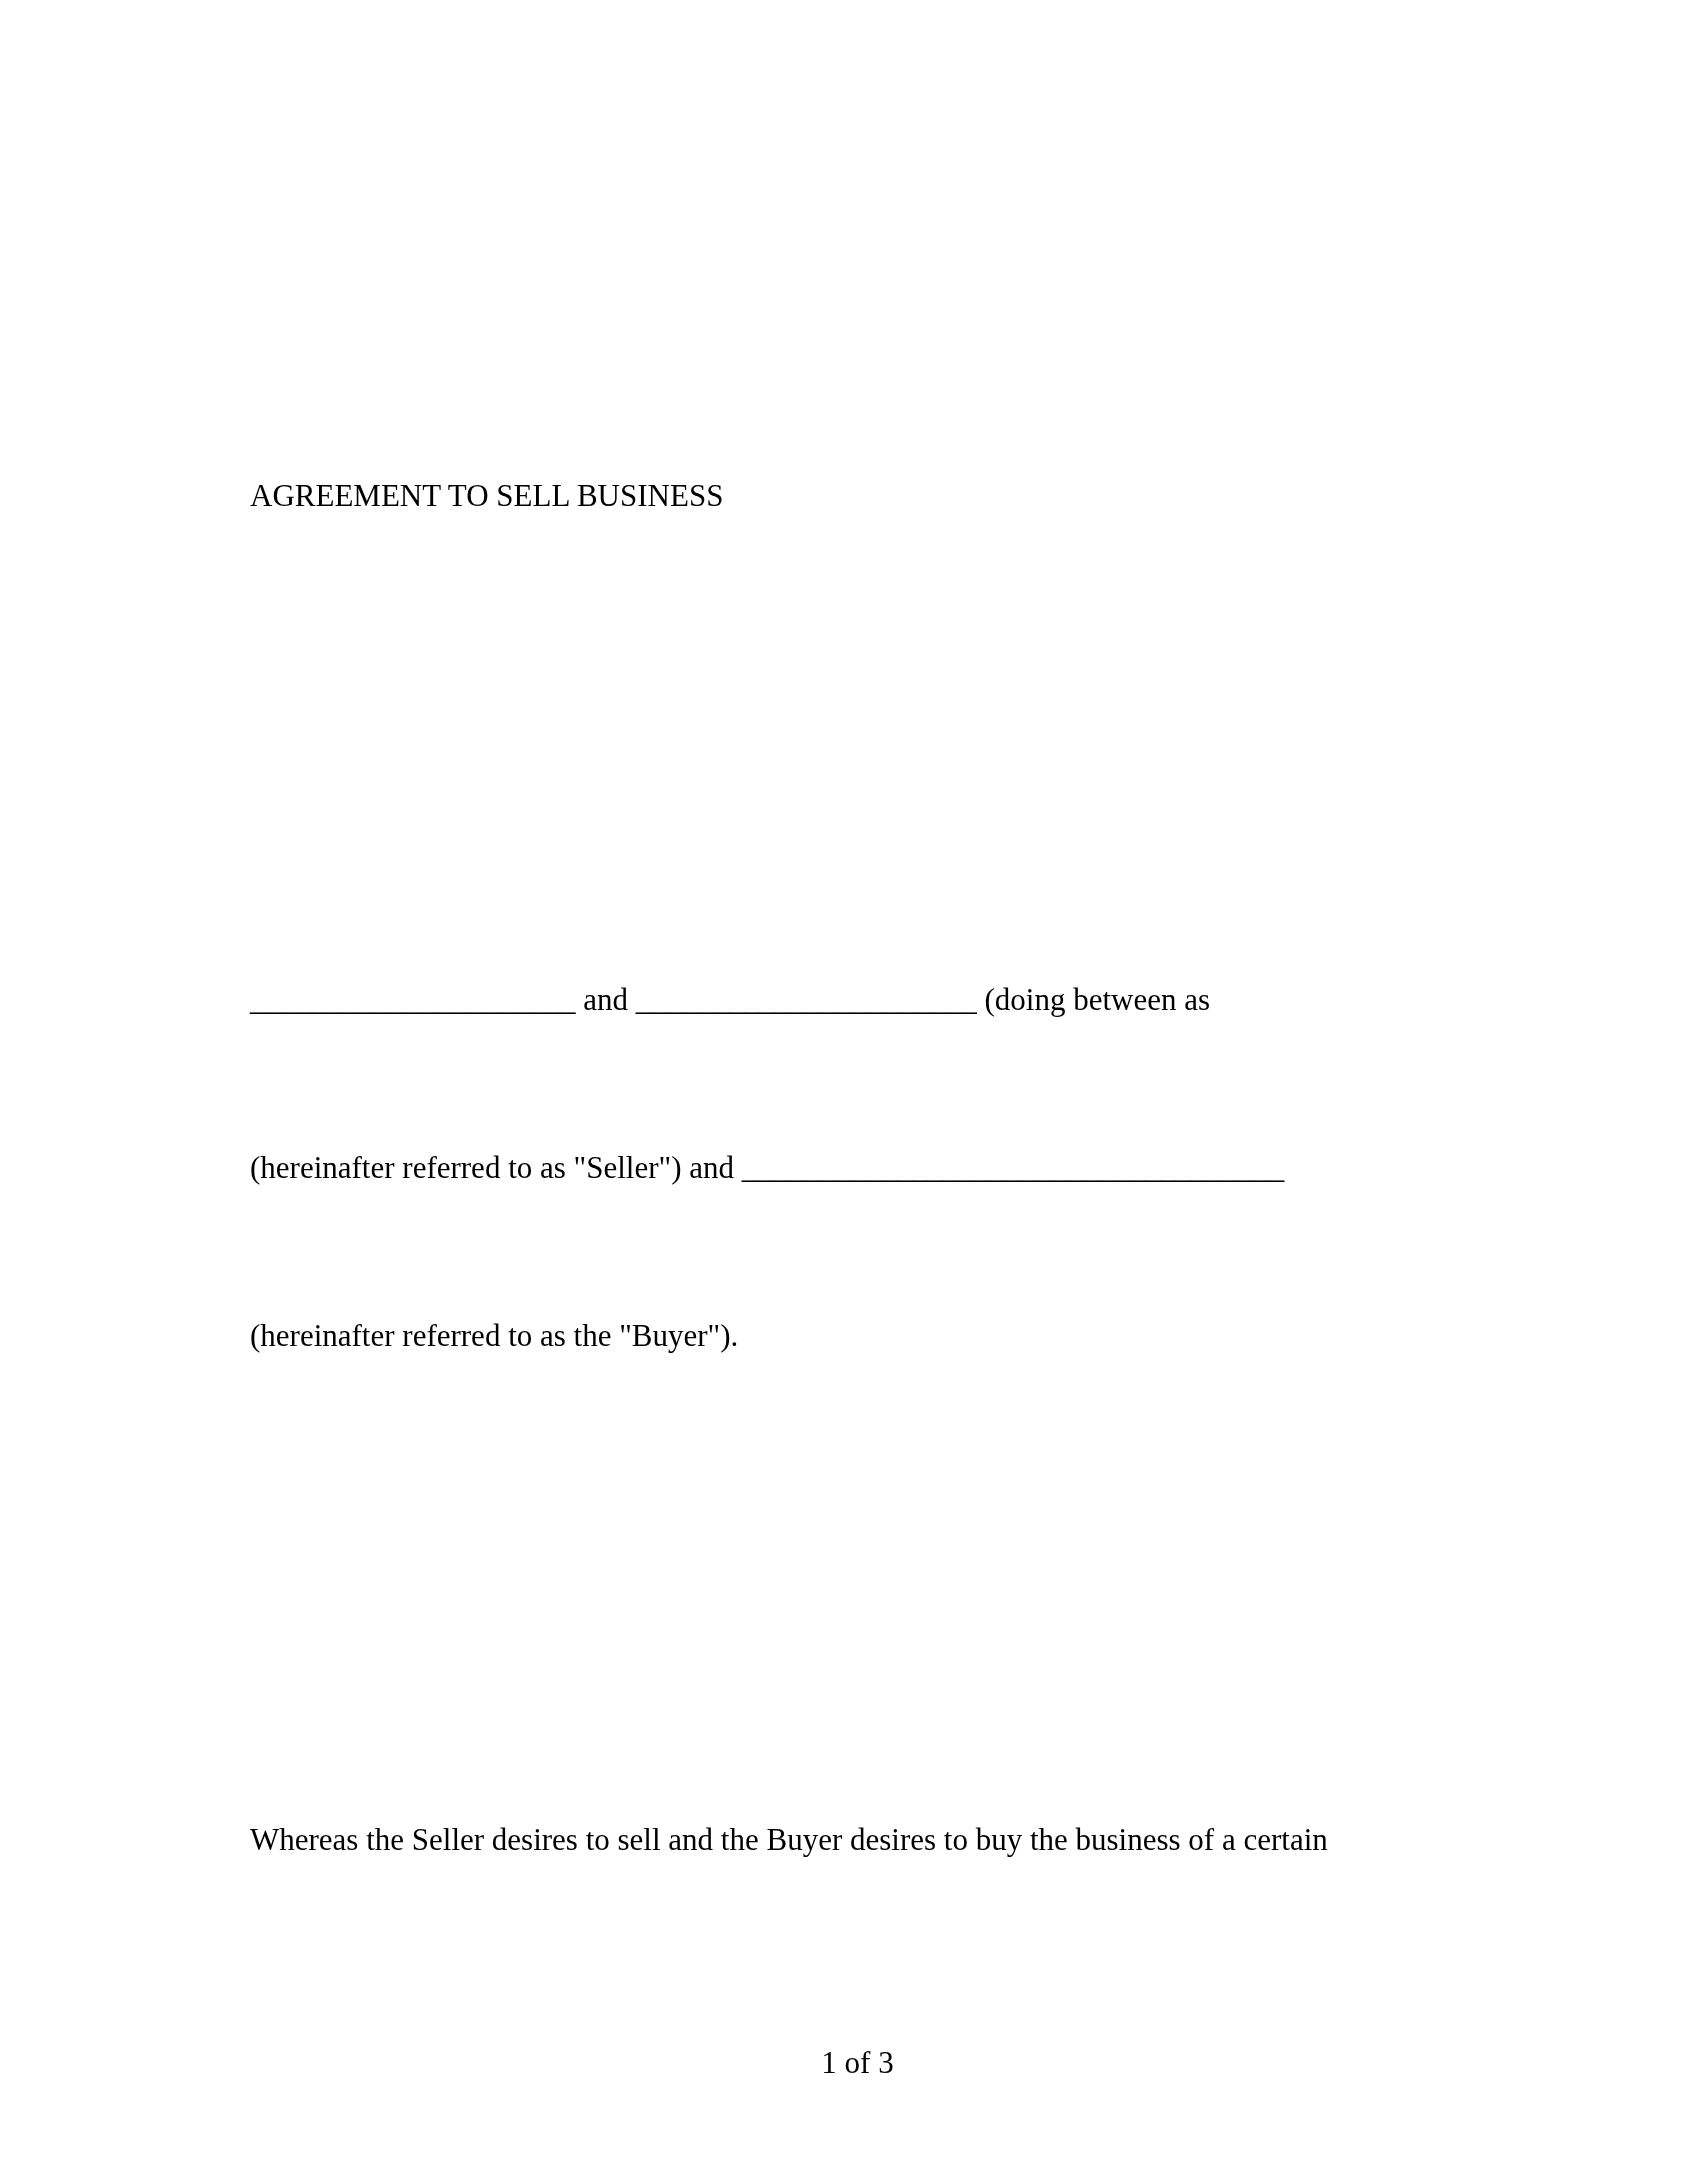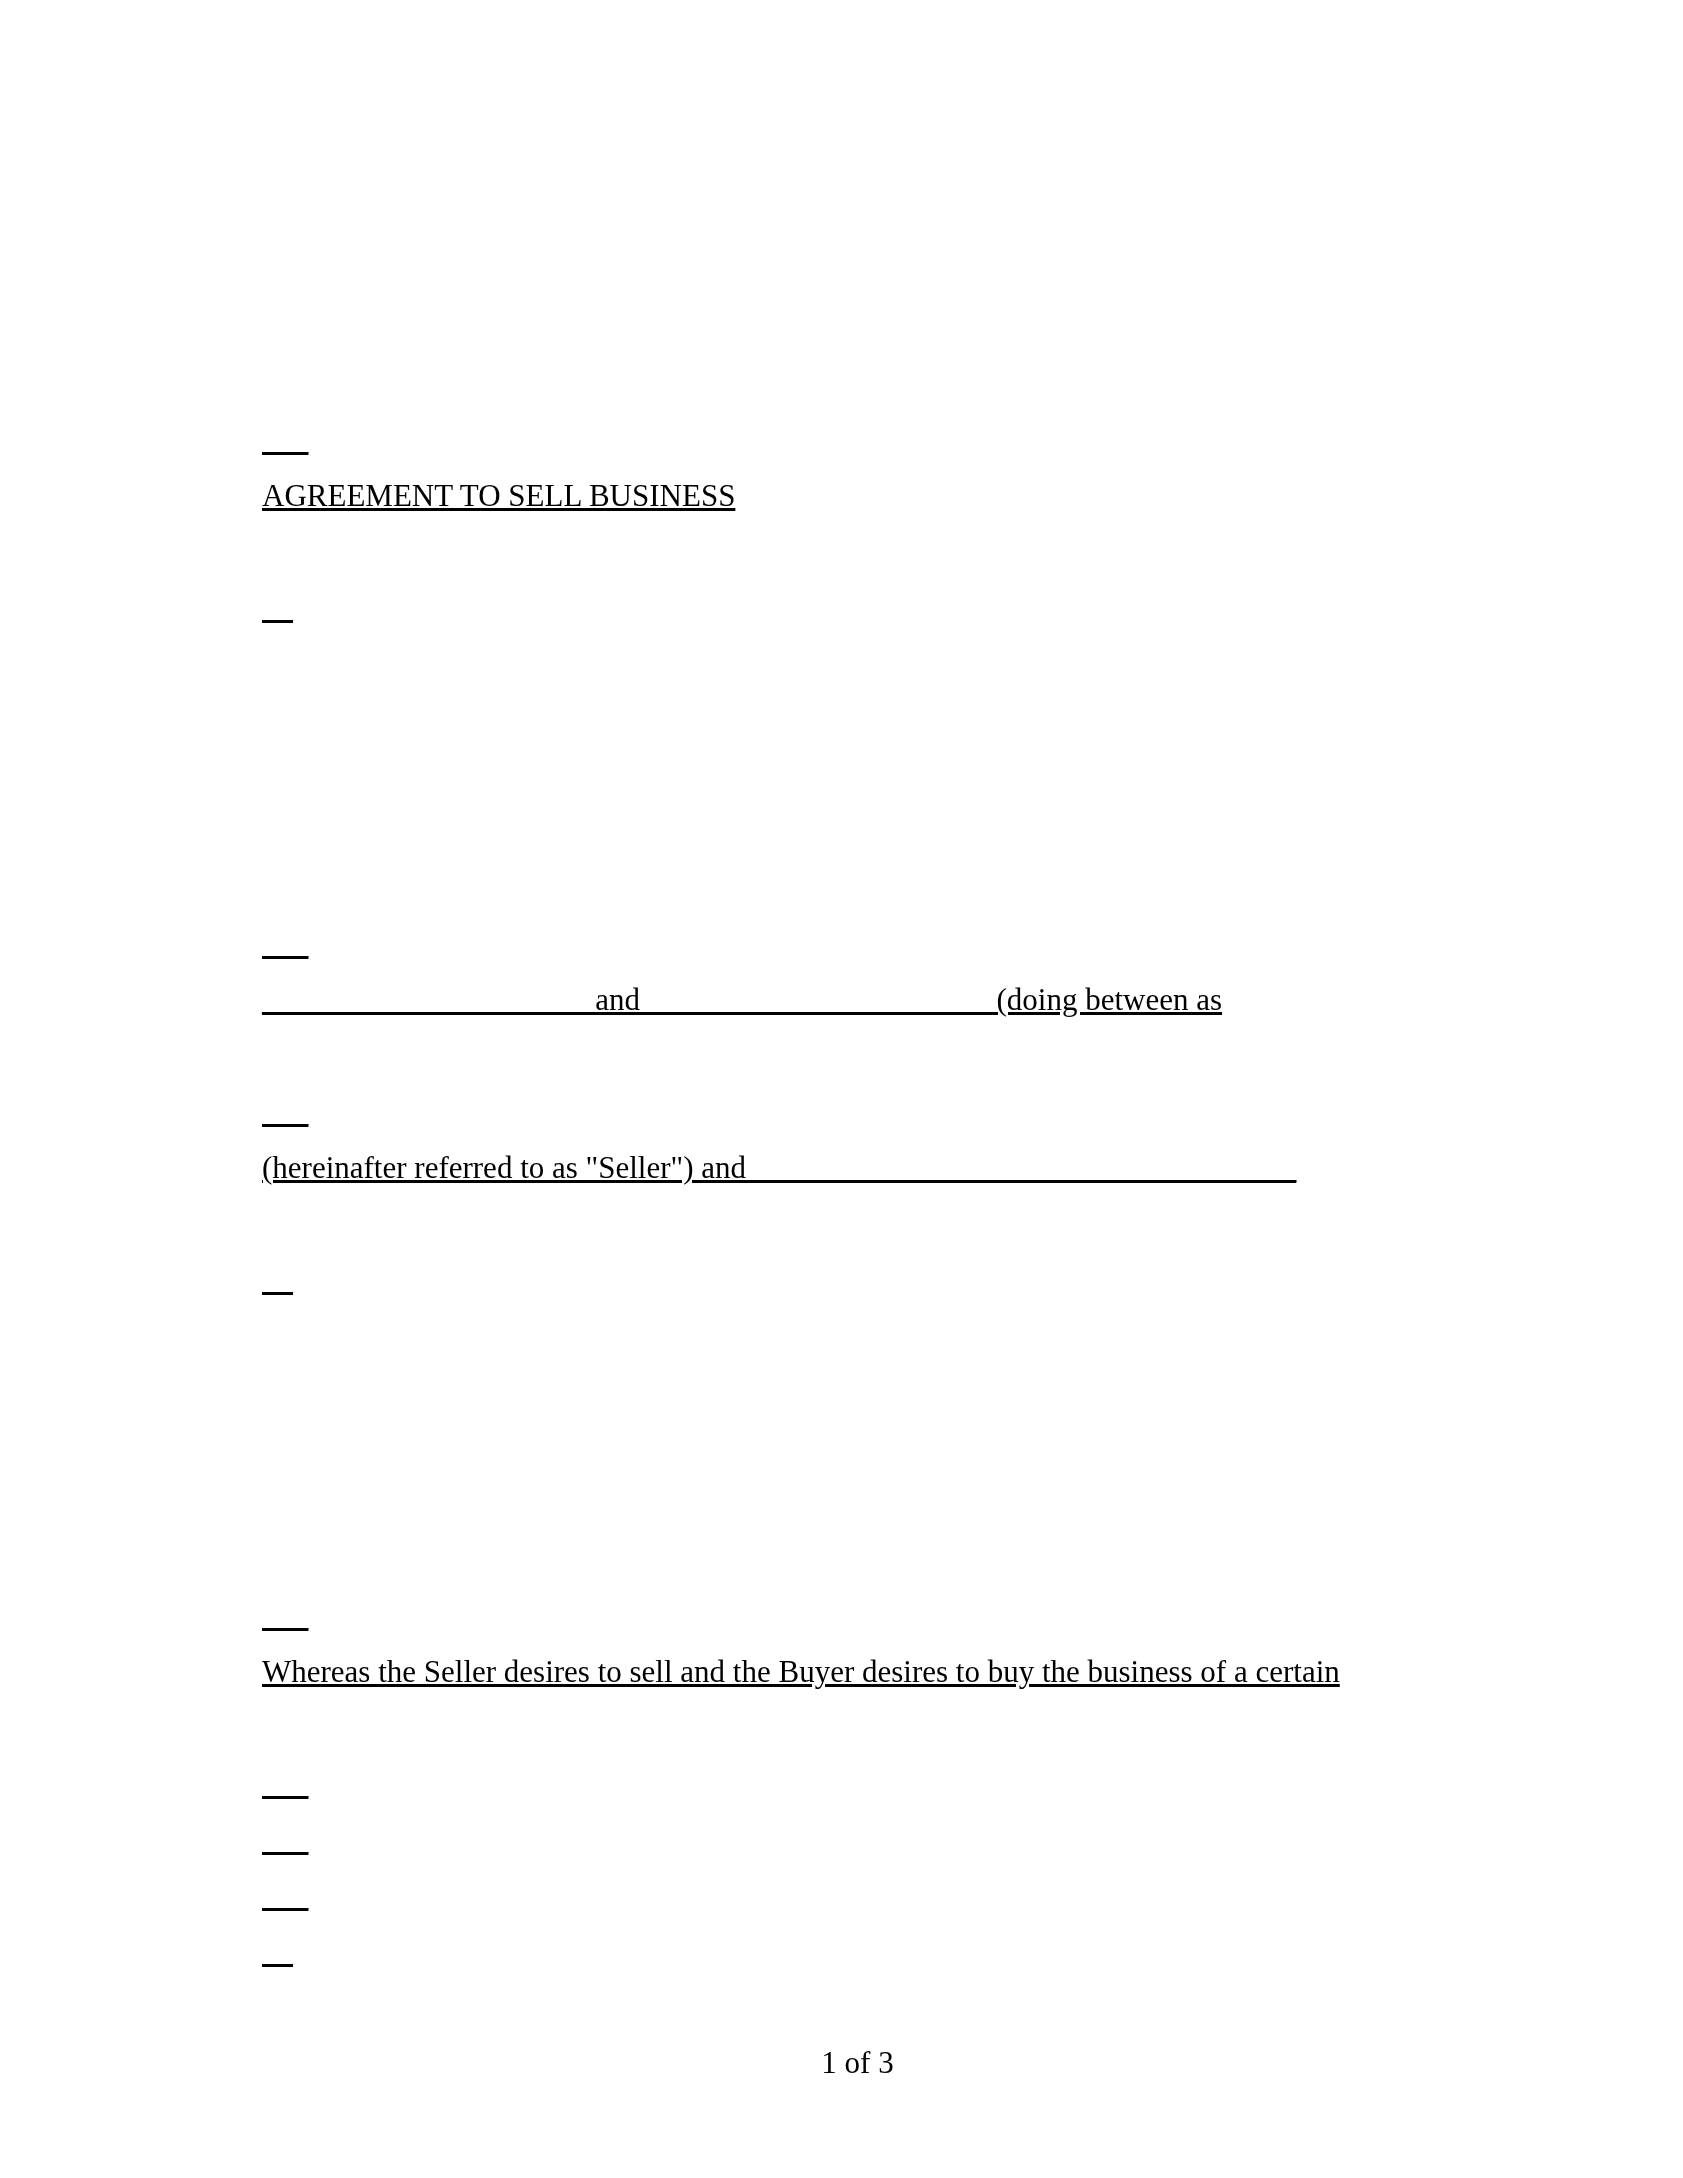--- a/index.html
+++ b/index.html
@@ -14,21 +14,21 @@
   }
   .content {
     position: absolute;
     left: 250px;
     top: 188px;
     width: 1218px;
     font-size: 31px;
     line-height: 56px;
     white-space: pre;
   }
-  .para { margin: 0 0 56px 12px; text-decoration: underline; }
+  .para { margin: 0 0 56px 0; }
   .line { height: 56px; }
   .footer {
     position: absolute;
     left: 0;
     top: 2035px;
     width: 1683px;
     text-align: center;
     font-size: 31px;
     line-height: 56px;
     padding-left: 16px;
@@ -40,20 +40,21 @@
 <div class="page">
   <div class="content">
 
     <div class="para">
       <div class="line">AGREEMENT TO SELL BUSINESS</div>
     </div>
 
     <div class="para">
       <div class="line">_____________________ and ______________________ (doing between as</div>
       <div class="line">(hereinafter referred to as "Seller") and ___________________________________</div>
+      <div class="line">(hereinafter referred to as the "Buyer").</div>
     </div>
 
     <div class="para">
       <div class="line">Whereas the Seller desires to sell and the Buyer desires to buy the business of a certain</div>
       
       
       
     </div>
 
     

